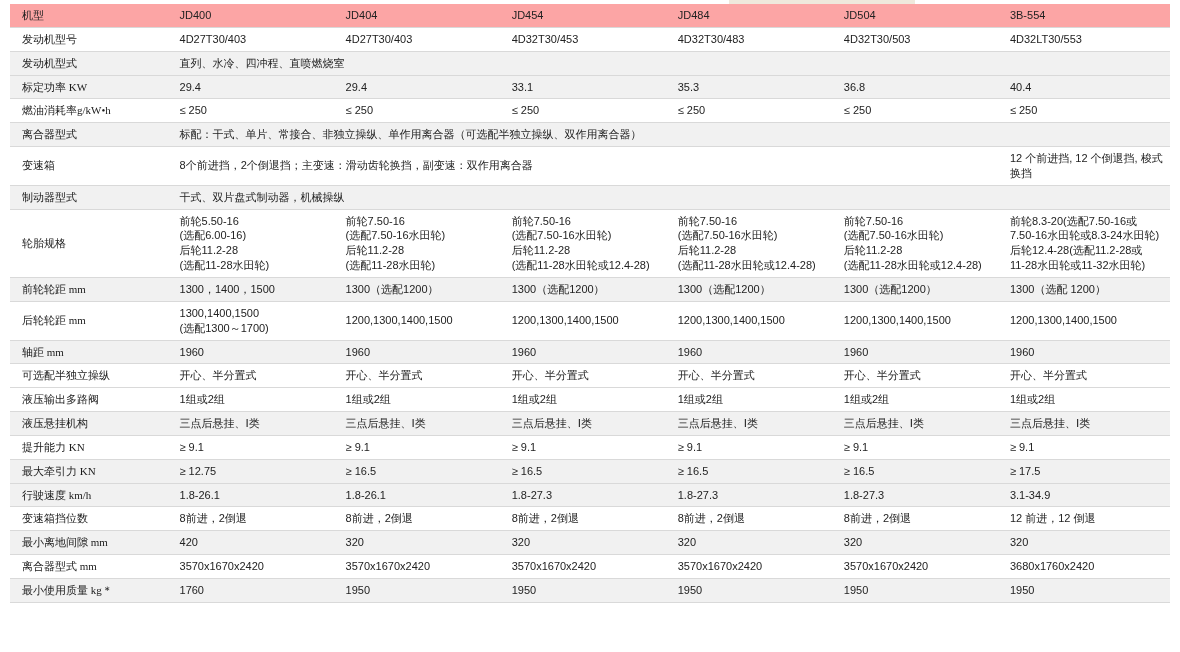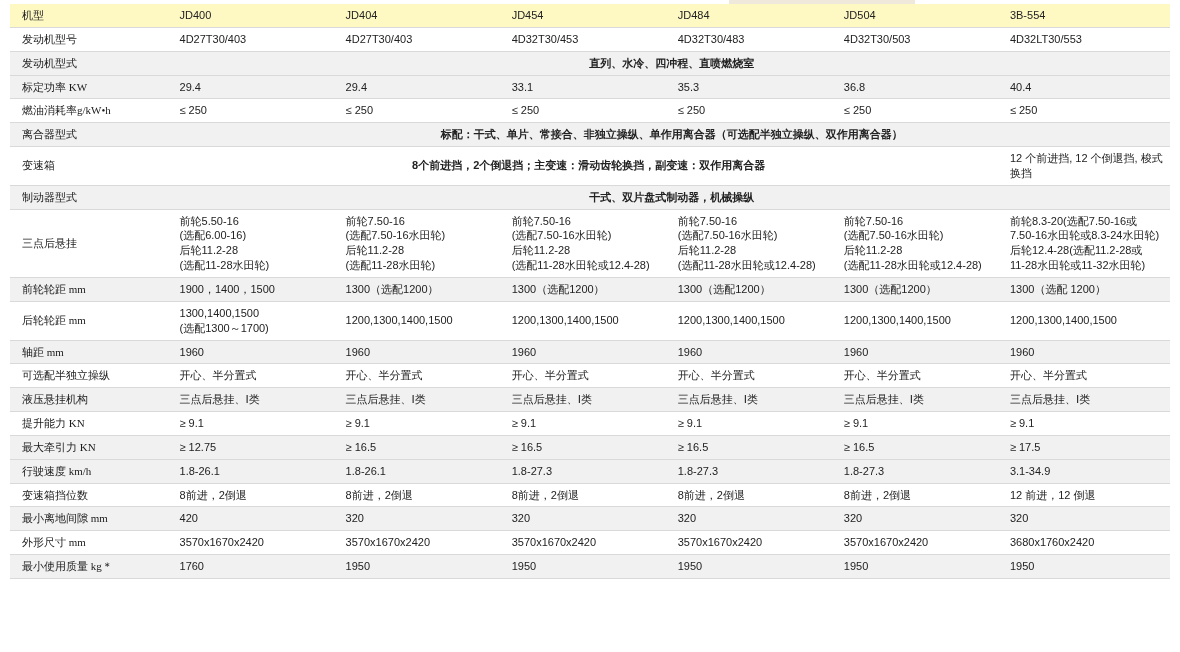--- a/index.html
+++ b/index.html
@@ -30,42 +30,41 @@
     vertical-align: middle;
     padding: 4px 6px 4px 6px;
     border-bottom: 1px solid #d9d9d9;
     font-weight: normal;
     text-align: left;
     line-height: 1.35;
     font-size: 11px;
     color: #222;
   }
   thead th {
-    background: #fef9c3;
+    background: #fca5a5;
     color: #ffffff;
     font-size: 12px;
     font-weight: bold;
     padding: 7px 6px;
     border-bottom: none;
   }
   thead th.head-label {
     padding-left: 12px;
   }
   tbody td.rowlabel {
     padding-left: 12px;
     color: #1a1a1a;
     white-space: normal;
     font-family: Liberation Serif, serif;
   }
   tbody tr.zebra td {
     background: #f1f1f1;
   }
   tbody tr td.merged {
-    text-align: center;
-    font-weight: bold;
+    text-align: left;
   }
   .col-label  { width: 128px; }
   .col-model  { width: 130px; }
   .multi {
     white-space: pre-line;
   }
   
   .sliver {
     position: relative;
     height: 4px;
@@ -138,21 +137,21 @@
         <tr>
           <td class="rowlabel">变速箱</td>
           <td class="merged" colspan="5">8个前进挡，2个倒退挡；主变速：滑动齿轮换挡，副变速：双作用离合器</td>
           <td>12 个前进挡, 12 个倒退挡, 梭式换挡</td>
         </tr>
         <tr class="zebra">
           <td class="rowlabel">制动器型式</td>
           <td class="merged" colspan="6">干式、双片盘式制动器，机械操纵</td>
         </tr>
         <tr>
-          <td class="rowlabel">三点后悬挂</td>
+          <td class="rowlabel">轮胎规格</td>
           <td class="multi">前轮5.50-16
 (选配6.00-16)
 后轮11.2-28
 (选配11-28水田轮)</td>
           <td class="multi">前轮7.50-16
 (选配7.50-16水田轮)
 后轮11.2-28
 (选配11-28水田轮)</td>
           <td class="multi">前轮7.50-16
 (选配7.50-16水田轮)
@@ -166,21 +165,21 @@
 (选配7.50-16水田轮)
 后轮11.2-28
 (选配11-28水田轮或12.4-28)</td>
           <td class="multi">前轮8.3-20(选配7.50-16或
 7.50-16水田轮或8.3-24水田轮)
 后轮12.4-28(选配11.2-28或
 11-28水田轮或11-32水田轮)</td>
         </tr>
         <tr class="zebra">
           <td class="rowlabel">前轮轮距 mm</td>
-          <td>1900，1400，1500</td>
+          <td>1300，1400，1500</td>
           <td>1300（选配1200）</td>
           <td>1300（选配1200）</td>
           <td>1300（选配1200）</td>
           <td>1300（选配1200）</td>
           <td>1300（选配 1200）</td>
         </tr>
         <tr>
           <td class="rowlabel">后轮轮距 mm</td>
           <td class="multi">1300,1400,1500
 (选配1300～1700)</td>
@@ -200,20 +199,29 @@
           <td>1960</td>
         </tr>
         <tr>
           <td class="rowlabel">可选配半独立操纵</td>
           <td>开心、半分置式</td>
           <td>开心、半分置式</td>
           <td>开心、半分置式</td>
           <td>开心、半分置式</td>
           <td>开心、半分置式</td>
           <td>开心、半分置式</td>
+        </tr>
+        <tr>
+          <td class="rowlabel">液压输出多路阀</td>
+          <td>1组或2组</td>
+          <td>1组或2组</td>
+          <td>1组或2组</td>
+          <td>1组或2组</td>
+          <td>1组或2组</td>
+          <td>1组或2组</td>
         </tr>
         <tr class="zebra">
           <td class="rowlabel">液压悬挂机构</td>
           <td>三点后悬挂、Ⅰ类</td>
           <td>三点后悬挂、Ⅰ类</td>
           <td>三点后悬挂、Ⅰ类</td>
           <td>三点后悬挂、Ⅰ类</td>
           <td>三点后悬挂、Ⅰ类</td>
           <td>三点后悬挂、Ⅰ类</td>
         </tr>
@@ -256,21 +264,21 @@
         <tr class="zebra">
           <td class="rowlabel">最小离地间隙 mm</td>
           <td>420</td>
           <td>320</td>
           <td>320</td>
           <td>320</td>
           <td>320</td>
           <td>320</td>
         </tr>
         <tr>
-          <td class="rowlabel">外形尺寸 mm</td>
+          <td class="rowlabel">离合器型式 mm</td>
           <td>3570x1670x2420</td>
           <td>3570x1670x2420</td>
           <td>3570x1670x2420</td>
           <td>3570x1670x2420</td>
           <td>3570x1670x2420</td>
           <td>3680x1760x2420</td>
         </tr>
         <tr class="zebra">
           <td class="rowlabel">最小使用质量 kg＊</td>
           <td>1760</td>

